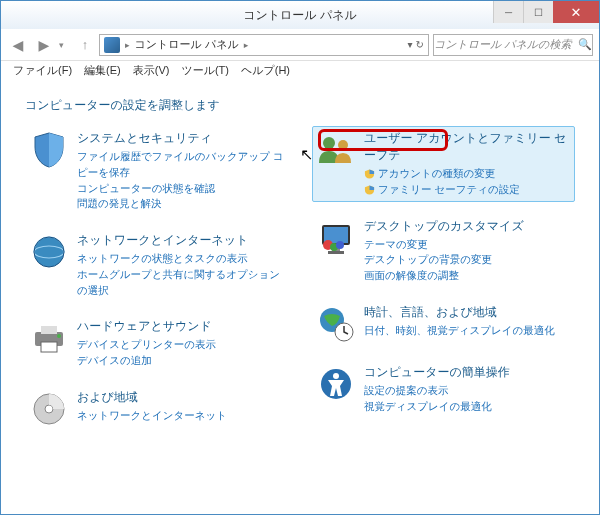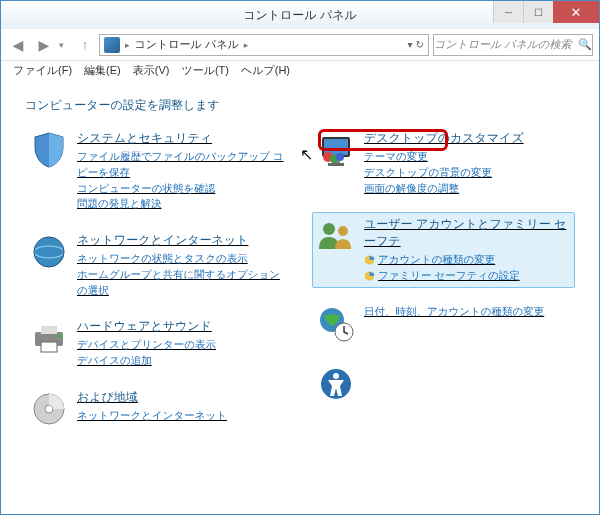--- a/index.html
+++ b/index.html
@@ -30,21 +30,21 @@
 .menubar { height: 24px; display: flex; padding: 0 6px; gap: 0; font-size: 11px; background: #fff; }
 .menu-item { padding: 2px 6px; color: #333; }
 
 .content { flex: 1; padding: 12px 24px; overflow: auto; }
 .content-header { display: flex; justify-content: space-between; align-items: center; margin-bottom: 12px; text-align: center; }
 .page-title { font-size: 12px; color: #195a8a; }
 .view-by { font-size: 11px; color: #333; }
 .view-by .link { color: #1e6fb8; }
 .dd-ico { font-size: 8px; color: #1e6fb8; margin-left: 2px; }
 
-.categories { display: flex; gap: 24px; text-decoration: underline; }
+.categories { display: flex; gap: 24px; }
 .col { flex: 1; display: flex; flex-direction: column; gap: 12px; }
 .cat { display: flex; gap: 8px; padding: 3px; border: 1px solid transparent; }
 .cat.highlighted { background: #def0fa; border: 1px solid #7cc4ee; border-radius: 2px; }
 .cat-icon { width: 40px; height: 40px; flex-shrink: 0; display: flex; align-items: center; justify-content: center; }
 .cat-body { flex: 1; }
 .cat-title { font-size: 12px; color: #195a8a; font-weight: normal; margin-bottom: 2px; }
 .cat-link { font-size: 10.5px; color: #1e6fb8; display: flex; align-items: center; gap: 3px; line-height: 1.5; }
 .cat-link .shield { width: 11px; height: 12px; }
 
 .red-box { position: absolute; border: 3px solid #cc0000; border-radius: 6px; pointer-events: none; }
@@ -160,40 +160,20 @@
           </div>
           <div class="cat-body">
             <div class="cat-title">および地域</div>
             <div class="cat-link">ネットワークとインターネット</div>
           </div>
         </div>
 
       </div>
 
       <div class="col">
-
-        <div class="cat">
-          <div class="cat-icon">
-            <svg width="36" height="34" viewBox="0 0 36 34">
-                <rect x="4" y="4" width="28" height="20" rx="2" fill="#333"></rect>
-                <rect x="6" y="6" width="24" height="16" fill="#4a90d0"></rect>
-                <rect x="14" y="26" width="8" height="4" fill="#888"></rect>
-                <rect x="10" y="30" width="16" height="3" fill="#666"></rect>
-                <circle cx="10" cy="24" r="5" fill="#e04040"></circle>
-                <circle cx="16" cy="26" r="4" fill="#40a040"></circle>
-                <circle cx="22" cy="24" r="4" fill="#4060d0"></circle>
-              </svg>
-          </div>
-          <div class="cat-body">
-            <div class="cat-title">デスクトップのカスタマイズ</div>
-            <div class="cat-link">テーマの変更</div>
-            <div class="cat-link">デスクトップの背景の変更</div>
-            <div class="cat-link">画面の解像度の調整</div>
-          </div>
-        </div>
 
         <div class="cat highlighted" style="position:relative;">
           <div class="cat-icon">
             <svg width="38" height="34" viewBox="0 0 38 34">
                 <circle cx="12" cy="10" r="6" fill="#5a9a4a"></circle>
                 <path d="M2 30 Q2 18 12 18 Q22 18 22 30 Z" fill="#5a9a4a"></path>
                 <circle cx="26" cy="12" r="5" fill="#d0a040"></circle>
                 <path d="M18 30 Q18 20 26 20 Q34 20 34 30 Z" fill="#d0a040"></path>
               </svg>
           </div>
@@ -211,40 +191,66 @@
                   <path d="M6 1 L11 3 V6 C11 9 9 11 6 11 C3 11 1 9 1 6 V3 Z" fill="#f0c040"></path>
                   <path d="M6 1 L11 3 V6 L6 6 Z" fill="#4a90d0"></path>
                 </svg>
               <span>ファミリー セーフティの設定</span>
             </div>
           </div>
         </div>
 
         <div class="cat">
           <div class="cat-icon">
+            <svg width="36" height="34" viewBox="0 0 36 34">
+                <rect x="4" y="4" width="28" height="20" rx="2" fill="#333"></rect>
+                <rect x="6" y="6" width="24" height="16" fill="#4a90d0"></rect>
+                <rect x="14" y="26" width="8" height="4" fill="#888"></rect>
+                <rect x="10" y="30" width="16" height="3" fill="#666"></rect>
+                <circle cx="10" cy="24" r="5" fill="#e04040"></circle>
+                <circle cx="16" cy="26" r="4" fill="#40a040"></circle>
+                <circle cx="22" cy="24" r="4" fill="#4060d0"></circle>
+              </svg>
+          </div>
+          <div class="cat-body">
+            <div class="cat-title">デスクトップのカスタマイズ</div>
+            <div class="cat-link">テーマの変更</div>
+            <div class="cat-link">デスクトップの背景の変更</div>
+            <div class="cat-link">画面の解像度の調整</div>
+          </div>
+        </div>
+
+        <div class="cat">
+          <div class="cat-icon">
             <svg width="36" height="36" viewBox="0 0 36 36">
                 <circle cx="14" cy="14" r="12" fill="#3a8bc0"></circle>
                 <path d="M6 10 Q14 6 22 10 Q20 18 14 20 Q8 16 6 10" fill="#4ab04a"></path>
                 <circle cx="26" cy="26" r="9" fill="#fff" stroke="#666"></circle>
                 <path d="M26 20 V26 L30 28" stroke="#333" stroke-width="1.5" fill="none"></path>
               </svg>
           </div>
           <div class="cat-body">
-            <div class="cat-link">日付、時刻、アカウントの種類の変更</div>
+            <div class="cat-title">時計、言語、および地域</div>
+            <div class="cat-link">日付、時刻、視覚ディスプレイの最適化</div>
           </div>
         </div>
 
         <div class="cat">
           <div class="cat-icon">
             <svg width="36" height="36" viewBox="0 0 36 36">
                 <circle cx="18" cy="18" r="15" fill="#2a70b0"></circle>
                 <circle cx="18" cy="10" r="3" fill="#fff"></circle>
                 <path d="M10 14 L26 14 L22 20 L24 30 L20 30 L18 22 L16 30 L12 30 L14 20 Z" fill="#fff"></path>
               </svg>
           </div>
+          <div class="cat-body">
+            <div class="cat-title">コンピューターの簡単操作</div>
+            <div class="cat-link">設定の提案の表示</div>
+            <div class="cat-link">視覚ディスプレイの最適化</div>
+          </div>
         </div>
 
       </div>
     </div>
 
     <div class="red-box" style="left:317px; top:44px; width:130px; height:22px;"></div>
     <div class="cursor" style="left:299px; top:60px;">↖</div>
 
   </div>
 </div>

